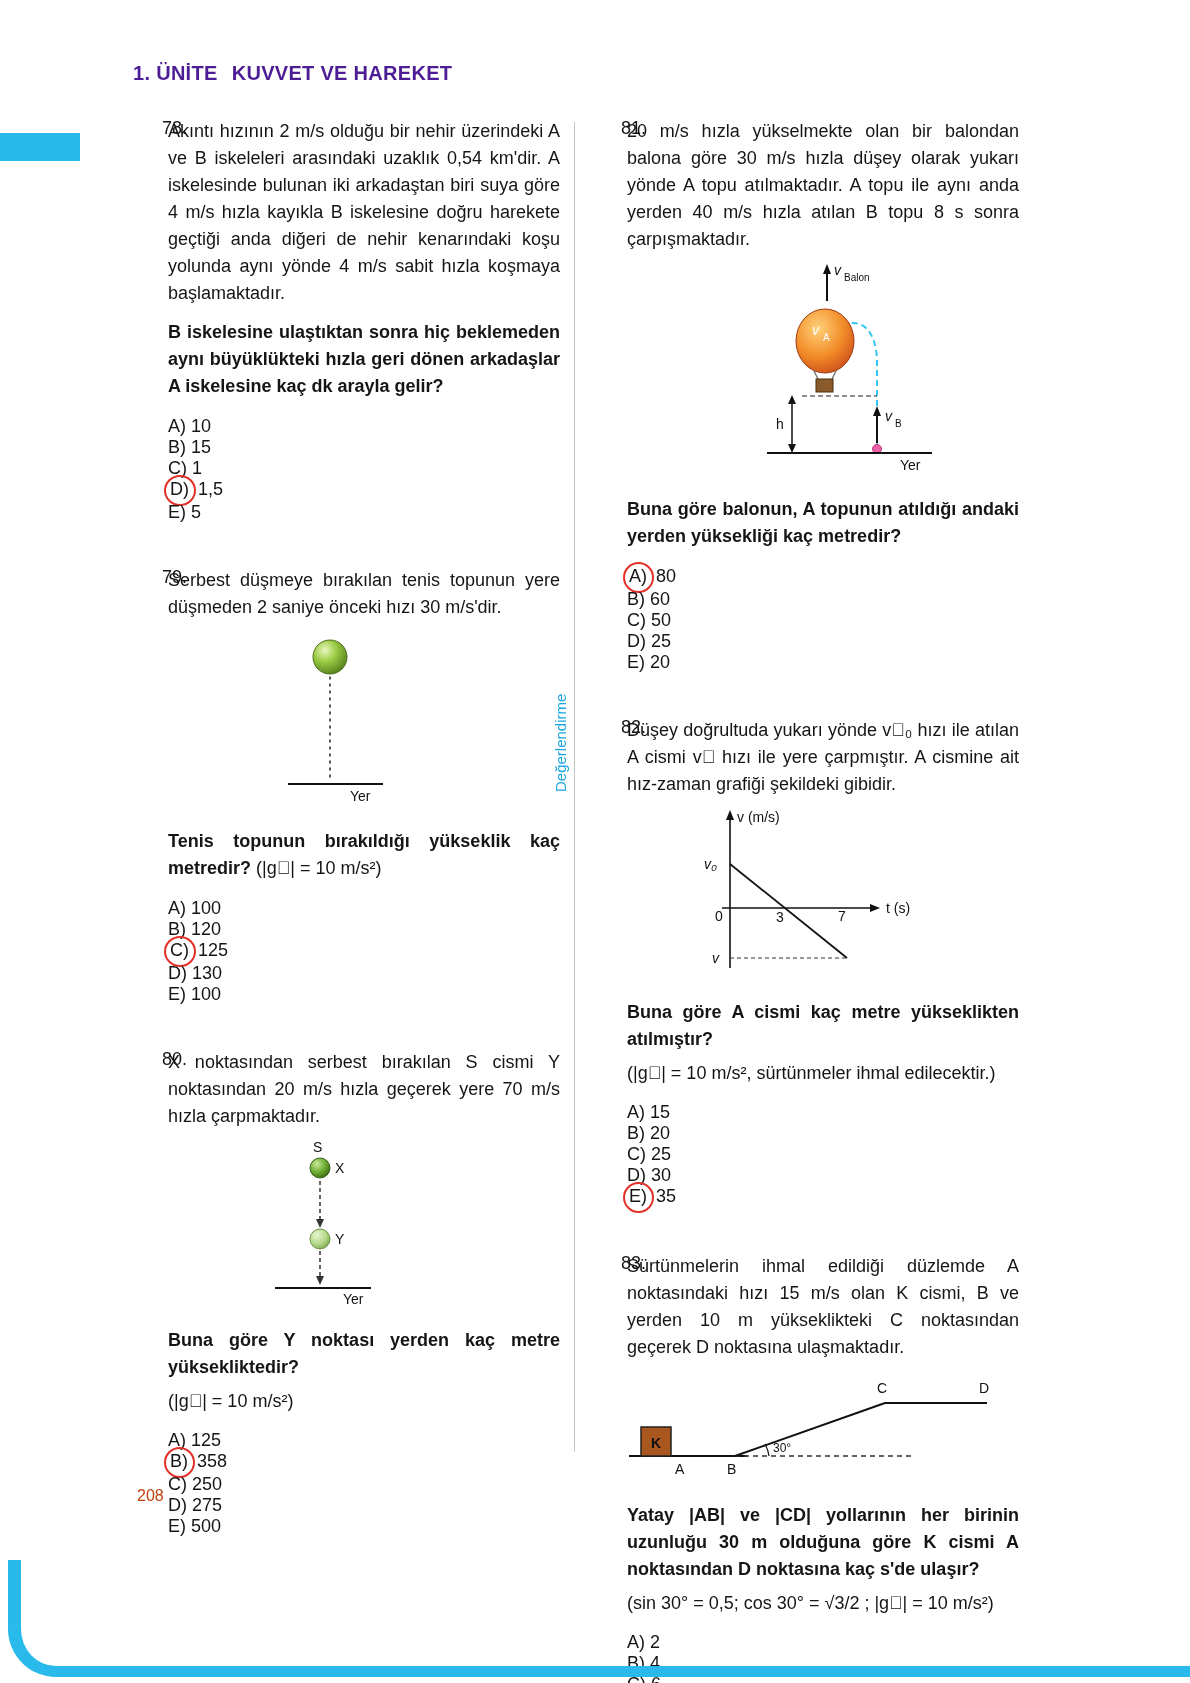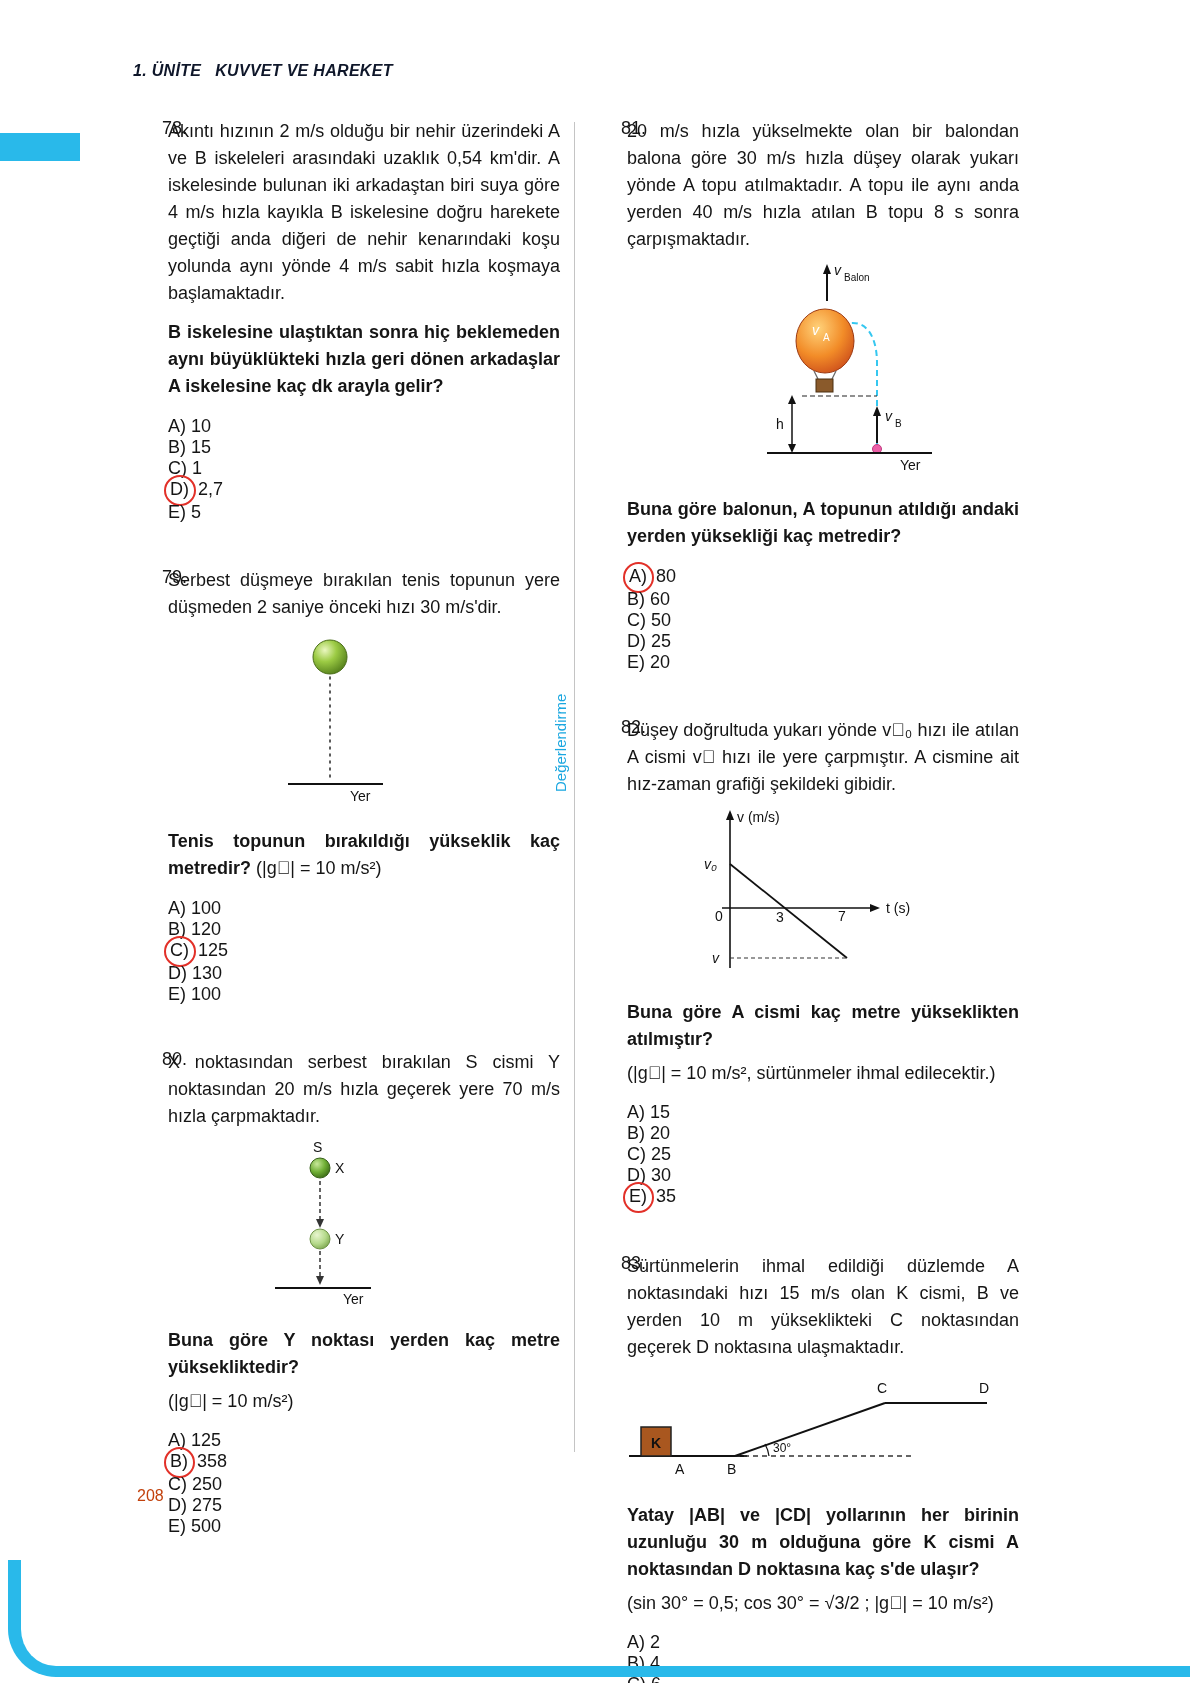--- a/index.html
+++ b/index.html
@@ -3,22 +3,22 @@
 <meta charset="utf-8">
 <style>
   * { margin:0; padding:0; box-sizing:border-box; }
   html,body { background:#ffffff; }
   body {
     position:relative; width:1190px; height:1683px; overflow:hidden;
     font-family:"Liberation Sans", sans-serif; font-size:18px; color:#151515;
   }
   
   .unit-header {
-    position:absolute; top:62px; left:133px; color:#0f172a;
-    font-style:italic; font-weight:bold; font-size:16px; letter-spacing:.3px;
+    position:absolute; top:62px; left:133px; color:#4c1d95;
+    font-weight:bold; font-size:20px; letter-spacing:.3px;
   }
   .unit-header .unit-title { margin-left:14px; }
   .top-accent { position:absolute; left:0; top:133px; width:80px; height:28px; background:#29b9ea; }
   
   .columns { position:absolute; top:118px; left:130px; display:flex; align-items:flex-start; }
   .col { width:430px; }
   .divider { width:1px; height:1330px; background:#c4c4c4; margin:4px 14px 0; }
   
   .question { position:relative; padding-left:38px; margin-bottom:44px; }
   .qnum { position:absolute; left:0; top:0; font-weight:normal;margin-left:32px; }
@@ -66,21 +66,21 @@
   <div class="col">
 
     <section class="question">
       <span class="qnum">78.</span>
       <p class="qtext">Akıntı hızının 2 m/s olduğu bir nehir üzerindeki A ve B iskeleleri arasındaki uzaklık 0,54 km'dir. A iskelesinde bulunan iki arkadaştan biri suya göre 4 m/s hızla kayıkla B iskelesine doğru harekete geçtiği anda diğeri de nehir kenarındaki koşu yolunda aynı yönde 4 m/s sabit hızla koşmaya başlamaktadır.</p>
       <p class="prompt-line">B iskelesine ulaştıktan sonra hiç beklemeden aynı büyüklükteki hızla geri dönen arkadaşlar A iskelesine kaç dk arayla gelir?</p>
       <div class="options">
         <span class="option"><span class="opt-k">A)</span><span class="opt-v">10</span></span>
         <span class="option"><span class="opt-k">B)</span><span class="opt-v">15</span></span>
         <span class="option"><span class="opt-k">C)</span><span class="opt-v">1</span></span>
-        <span class="option"><span class="opt-k circled">D)</span><span class="opt-v">2,7</span></span>
+        <span class="option"><span class="opt-k circled">D)</span><span class="opt-v">1,5</span></span>
         <span class="option"><span class="opt-k">E)</span><span class="opt-v">5</span></span>
       </div>
     </section>
 
     <section class="question">
       <span class="qnum">79.</span>
       <p class="qtext">Serbest düşmeye bırakılan tenis topunun yere düşmeden 2 saniye önceki hızı 30 m/s'dir.</p>
       <div class="diagram" style="margin-left:40px">
         <svg viewBox="0 0 230 178" width="230" height="178">
           <defs>

